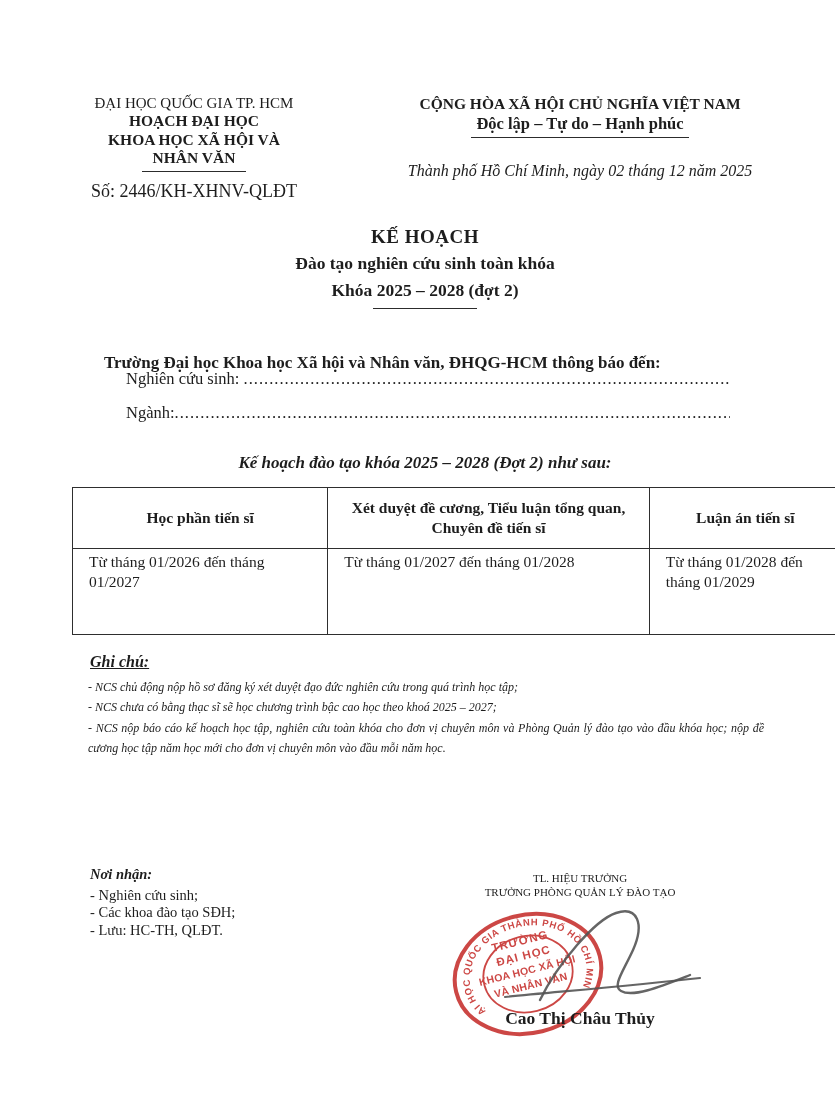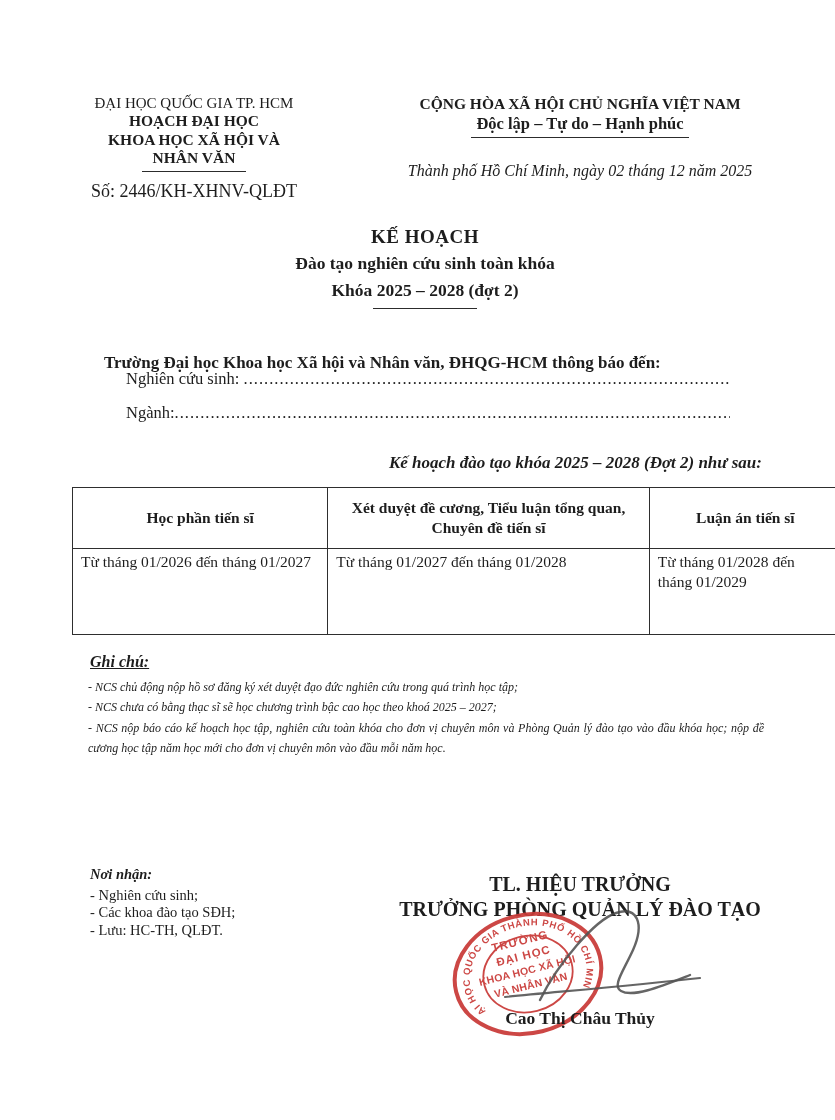--- a/index.html
+++ b/index.html
@@ -53,52 +53,52 @@
   .field {
     position: absolute; left: 126px; width: 604px;
     display: flex; font-size: 16.5px; white-space: nowrap;
   }
   .field-1 { top: 369px; } .field-2 { top: 403px; }
   .field .label { flex: 0 0 auto; }
   .field .dots { flex: 1 1 auto; overflow: hidden; letter-spacing: 1px; color: #222; }
 
   .table-caption {
     position: absolute; top: 453px; left: 88px; width: 674px;
-    text-align: right; font-size: 17px; font-weight: bold; font-style: italic;
+    text-align: center; font-size: 17px; font-weight: bold; font-style: italic;
   }
 
   table.schedule {
     position: absolute; top: 487px; left: 72px; width: 770px;
     border-collapse: collapse; table-layout: fixed;
   }
   table.schedule th, table.schedule td {
     border: 1.5px solid #2e2e2e; font-size: 15.5px; line-height: 1.3;
   }
   table.schedule th { font-weight: bold; text-align: center; vertical-align: middle; height: 54px; padding: 3px 4px; }
-  table.schedule td { vertical-align: top; text-align: left; height: 79px; padding: 3px 8px; }
+  table.schedule td { vertical-align: top; text-align: left; height: 79px; padding: 3px 16px; }
   .col-1 { width: 33.2%; } .col-2 { width: 41.8%; } .col-3 { width: 25%; }
 
   
   .notes { position: absolute; top: 653px; left: 88px; width: 676px; }
   .notes-heading {
     font-size: 16px; font-weight: bold; font-style: italic;
     text-decoration: underline; margin: 0 0 6px 2px;
   }
   .notes p {
     margin: 0; font-size: 12px; font-style: italic;
     line-height: 1.7; text-align: justify;
   }
 
   
   .recipients { position: absolute; top: 866px; left: 90px; width: 280px; }
   .recipients-heading { font-size: 15px; font-weight: bold; font-style: italic; margin-bottom: 3px; }
   .recipients div { font-size: 14.5px; line-height: 1.22; }
 
   .sig-block { position: absolute; top: 872px; left: 398px; width: 364px; text-align: center; }
-  .sig-line { font-size: 20px; font-weight: bold; line-height: 1.25; white-space: nowrap; }
+  .sig-line { font-size: 11px; font-weight: normal; line-height: 1.25; white-space: nowrap; }
   .signer-name {
     position: absolute; top: 1008px; left: 398px; width: 364px;
     text-align: center; font-size: 17.5px; font-weight: bold;
   }
 
   
   .stamp-svg { position: absolute; top: 888px; left: 440px; width: 280px; height: 185px; }
   .stamp-text { font-family: "Liberation Sans", "DejaVu Sans", sans-serif; font-weight: bold; }
   .ring-text { font-size: 9.5px; letter-spacing: .7px; }
   .inner-1, .inner-2 { font-size: 11.5px; letter-spacing: 1px; }

